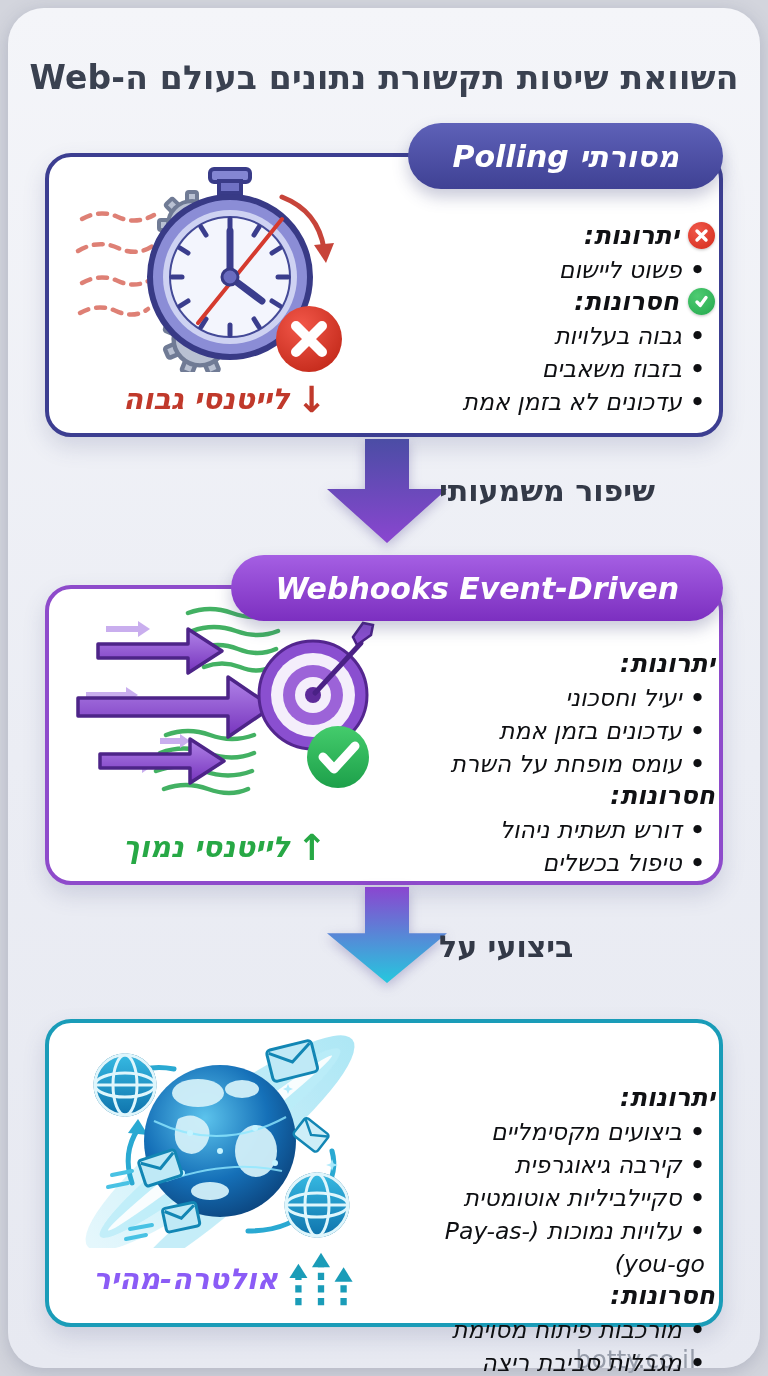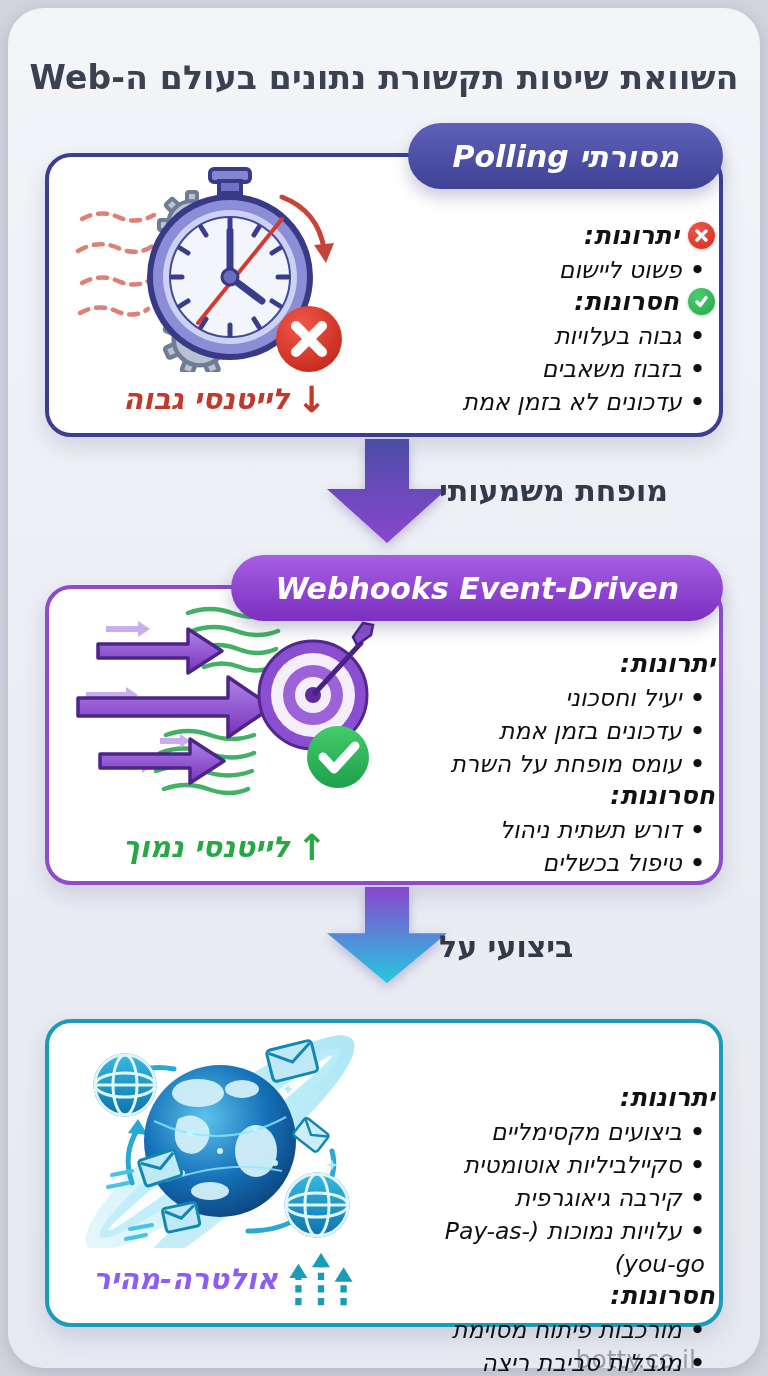--- a/index.html
+++ b/index.html
@@ -215,21 +215,21 @@
   <div class="connector conn-1">
     <svg class="conn-arrow" width="120" height="104" viewBox="0 0 120 104">
       <defs>
           <linearGradient id="connG1" x1="0" y1="0" x2="0" y2="1">
         <stop offset="0" stop-color="#4b4da5"></stop>
             <stop offset="1" stop-color="#8a46d0"></stop>
       </linearGradient>
         </defs>
       <polygon points="38,0 82,0 82,50 120,50 60,104 0,50 38,50" fill="url(#connG1)"></polygon>
     </svg>
-    <div class="conn-label">מופחת משמעותי</div>
+    <div class="conn-label">שיפור משמעותי</div>
   </div>
 
   <div class="card-wrap wrap-2">
     <section class="card card-2">
       <div class="badge badge-2">
         <span dir="auto">Webhooks Event-Driven</span>
       </div>
       <div class="card-body">
         <div class="illus">
           <svg width="310" height="200" viewBox="0 0 310 200">
@@ -432,22 +432,22 @@
             </svg>
             <span>אולטרה-מהיר</span>
           </div>
         </div>
         <div class="content">
           <div class="sec-head first">
             <span>יתרונות:</span>
           </div>
           <ul class="points">
             <li>ביצועים מקסימליים</li>
+            <li>קירבה גיאוגרפית</li>
             <li>סקיילביליות אוטומטית</li>
-            <li>קירבה גיאוגרפית</li>
             <li>עלויות נמוכות (Pay-as-you-go)</li>
           </ul>
           <div class="sec-head">
             <span>חסרונות:</span>
           </div>
           <ul class="points">
             <li>מורכבות פיתוח מסוימת</li>
             <li>מגבלות סביבת ריצה</li>
           </ul>
         </div>

